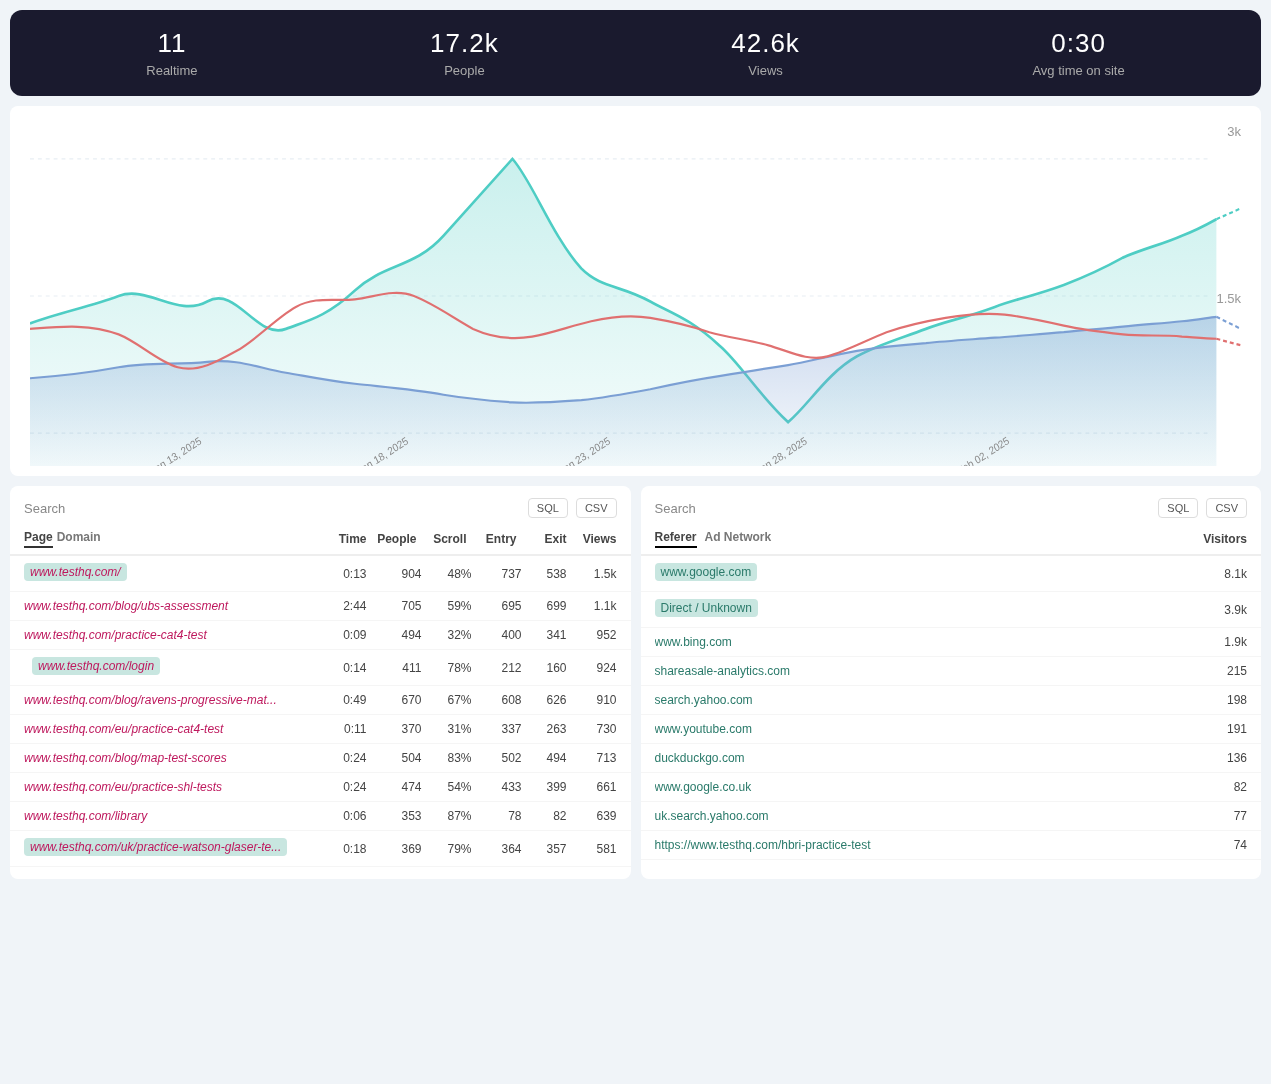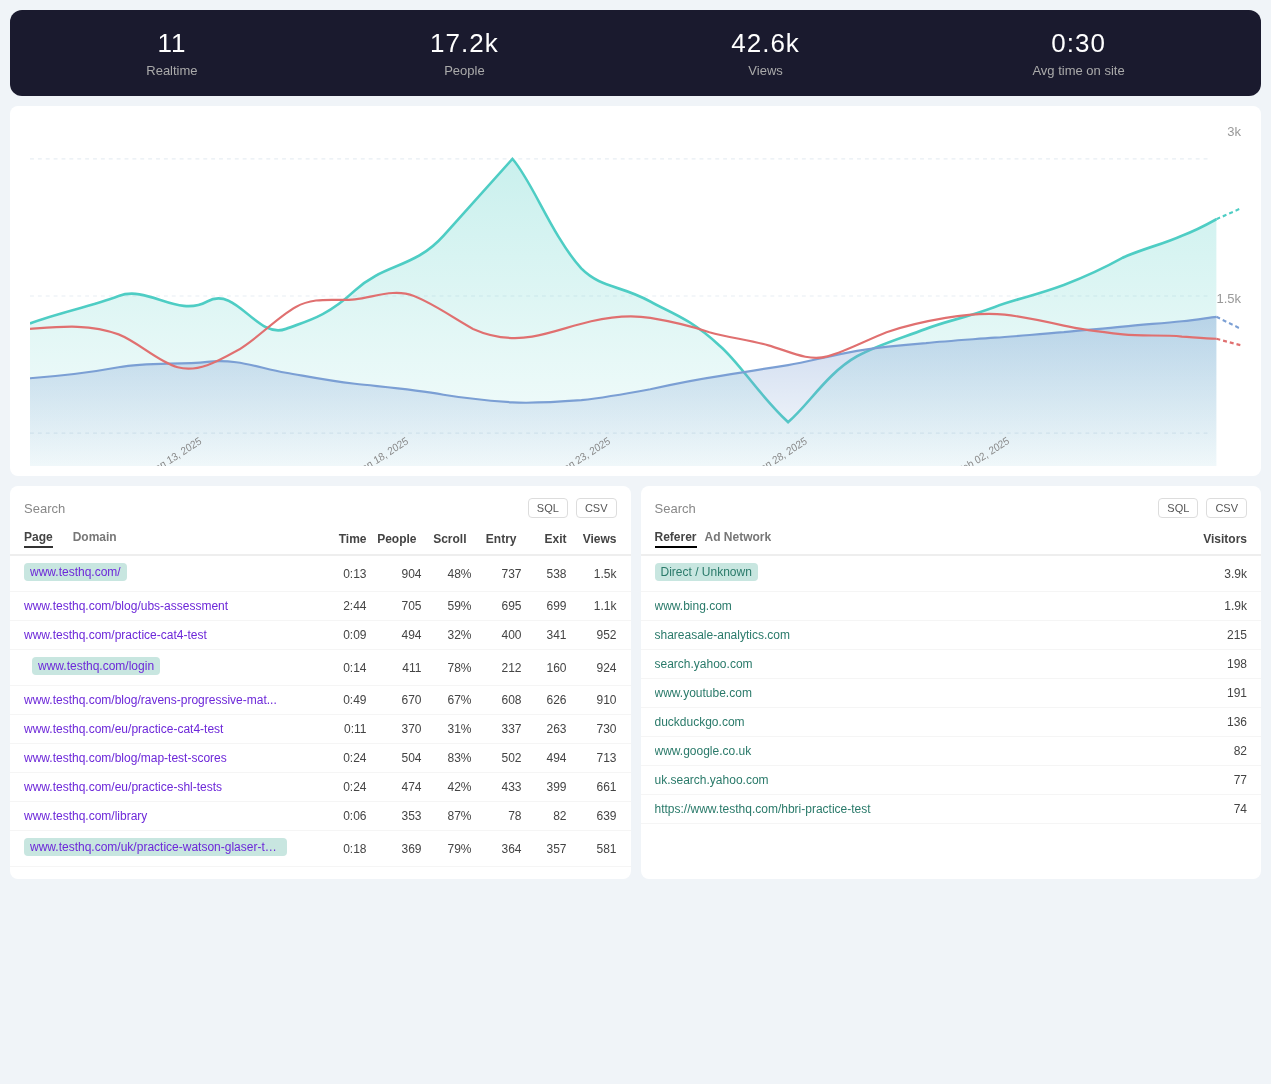--- a/index.html
+++ b/index.html
@@ -70,40 +70,40 @@
     .col-headers {
       display: flex;
       align-items: center;
       padding: 4px 14px 6px 14px;
       border-bottom: 2px solid #eee;
       font-size: 12px;
       color: #444;
       font-weight: 600;
     }
     .col-page { flex: 1; }
-    .col-tab { display: flex; gap: 20px; }
+    .col-tab { display: flex; gap: 4px; }
     .col-tab span { cursor: pointer; padding-bottom: 2px; }
     .col-time { width: 50px; text-align: right; }
     .col-people { width: 55px; text-align: right; }
     .col-scroll { width: 50px; text-align: right; }
     .col-entry { width: 50px; text-align: right; }
     .col-exit { width: 45px; text-align: right; }
     .col-views { width: 50px; text-align: right; }
 
     .col-referer { flex: 1; }
     .col-visitors { width: 65px; text-align: right; }
 
     .data-row {
       display: flex;
       align-items: center;
       padding: 7px 14px;
       border-bottom: 1px solid #f5f5f5;
       font-size: 12px;
     }
-    .page-cell { flex: 1; color: #6d28d9; overflow: hidden; text-overflow: ellipsis; white-space: nowrap; }
+    .page-cell { flex: 1; color: #be185d; overflow: hidden; text-overflow: ellipsis; white-space: nowrap; font-style: italic; }
     .page-cell.highlighted {
       background: #c8e6e0;
       border-radius: 4px;
       padding: 2px 6px;
       display: inline-block;
       max-width: 90%;
     }
     .referer-cell { flex: 1; color: #2a7a6a; overflow: hidden; text-overflow: ellipsis; white-space: nowrap; }
     .referer-cell.highlighted {
       background: #c8e6e0;
@@ -265,21 +265,21 @@
     <div class="num-cell people">504</div>
     <div class="num-cell scroll">83%</div>
     <div class="num-cell entry">502</div>
     <div class="num-cell exit">494</div>
     <div class="num-cell views">713</div>
   </div>
         <div class="data-row">
     <div style="flex:1; overflow:hidden;"><span class="page-cell">www.testhq.com/eu/practice-shl-tests</span></div>
     <div class="num-cell col-time">0:24</div>
     <div class="num-cell people">474</div>
-    <div class="num-cell scroll">42%</div>
+    <div class="num-cell scroll">54%</div>
     <div class="num-cell entry">433</div>
     <div class="num-cell exit">399</div>
     <div class="num-cell views">661</div>
   </div>
         <div class="data-row">
     <div style="flex:1; overflow:hidden;"><span class="page-cell">www.testhq.com/library</span></div>
     <div class="num-cell col-time">0:06</div>
     <div class="num-cell people">353</div>
     <div class="num-cell scroll">87%</div>
     <div class="num-cell entry">78</div>
@@ -308,20 +308,24 @@
       <div class="col-referer">
         <span style="display:flex; gap:8px;">
           <span style="border-bottom:2px solid #000000; padding-bottom:2px;">Referer</span>
           <span style="color:#777;">Ad Network</span>
         </span>
       </div>
       <div class="col-visitors num-cell">Visitors</div>
     </div>
     <div id="right-table-body">
         <div class="data-row">
+    <div style="flex:1; overflow:hidden;"><span class="referer-cell highlighted">www.google.com</span></div>
+    <div class="num-cell visitors">8.1k</div>
+  </div>
+        <div class="data-row">
     <div style="flex:1; overflow:hidden;"><span class="referer-cell highlighted">Direct / Unknown</span></div>
     <div class="num-cell visitors">3.9k</div>
   </div>
         <div class="data-row">
     <div style="flex:1; overflow:hidden;"><span class="referer-cell">www.bing.com</span></div>
     <div class="num-cell visitors">1.9k</div>
   </div>
         <div class="data-row">
     <div style="flex:1; overflow:hidden;"><span class="referer-cell">shareasale-analytics.com</span></div>
     <div class="num-cell visitors">215</div>

